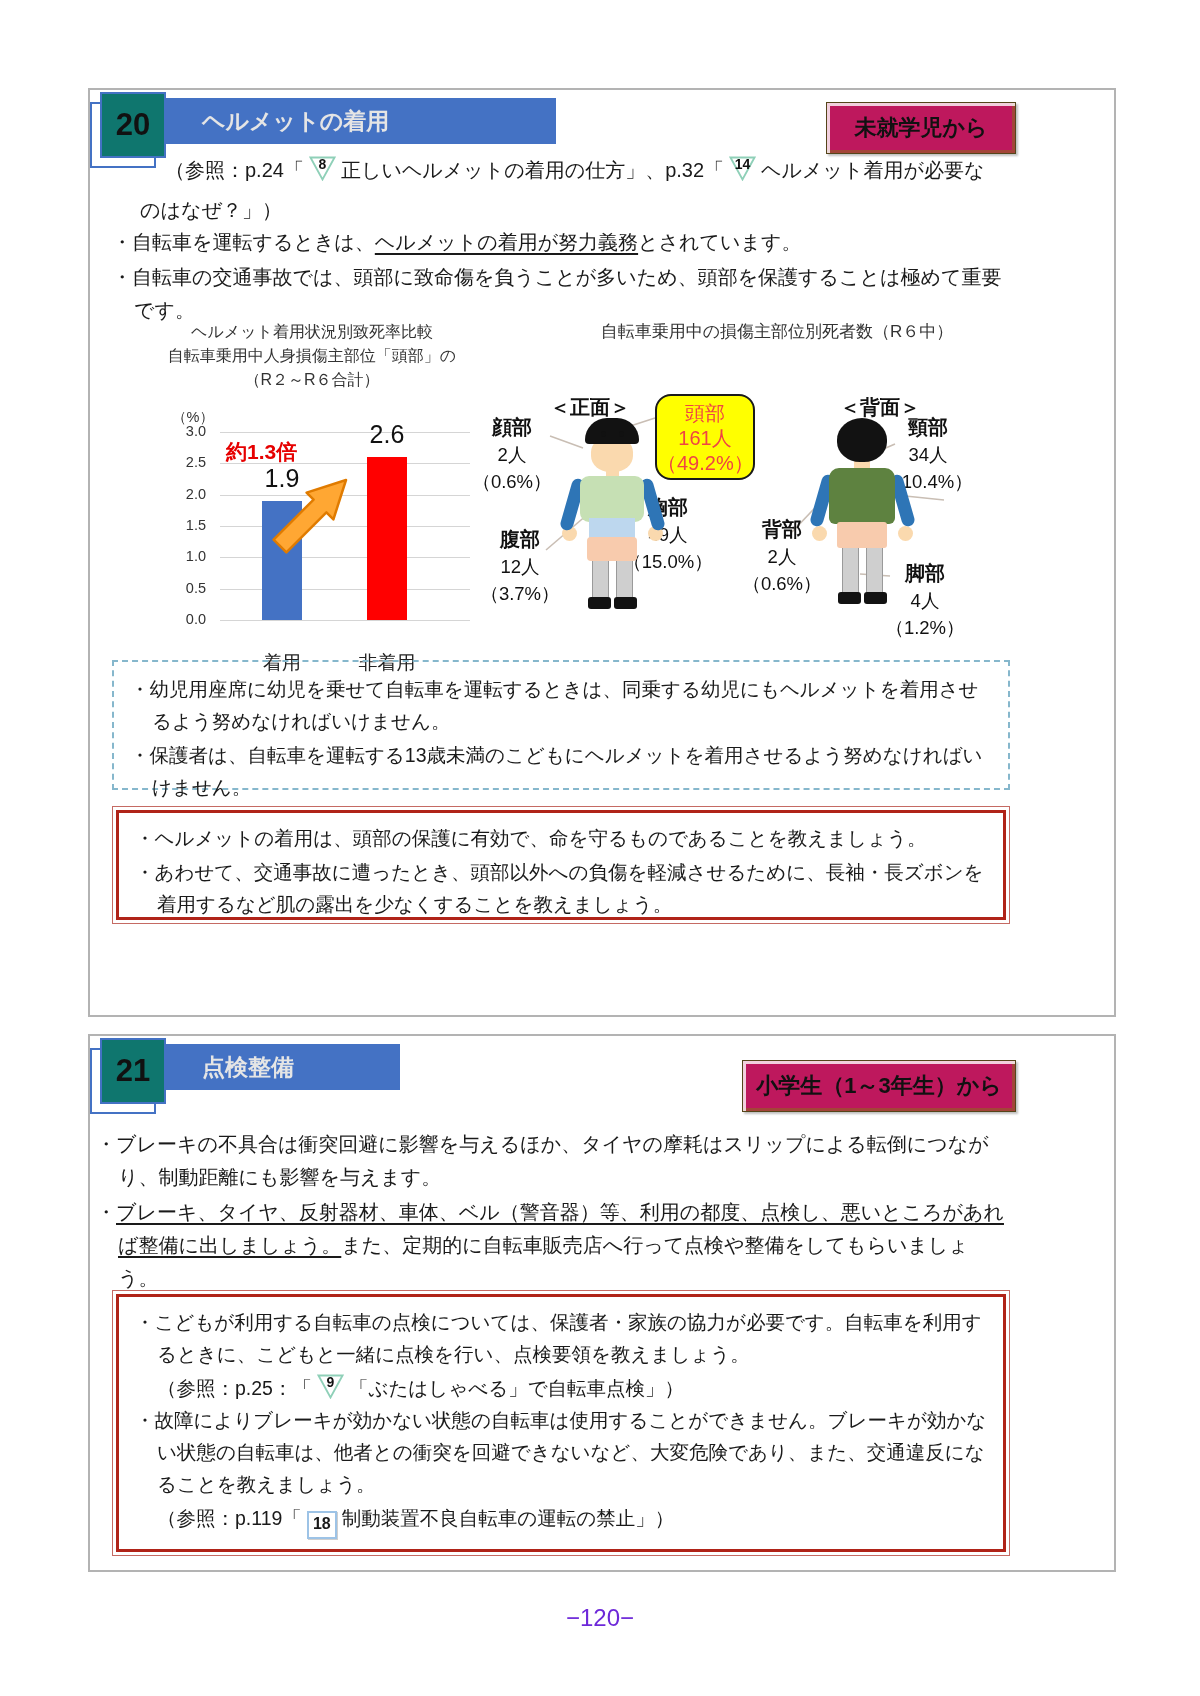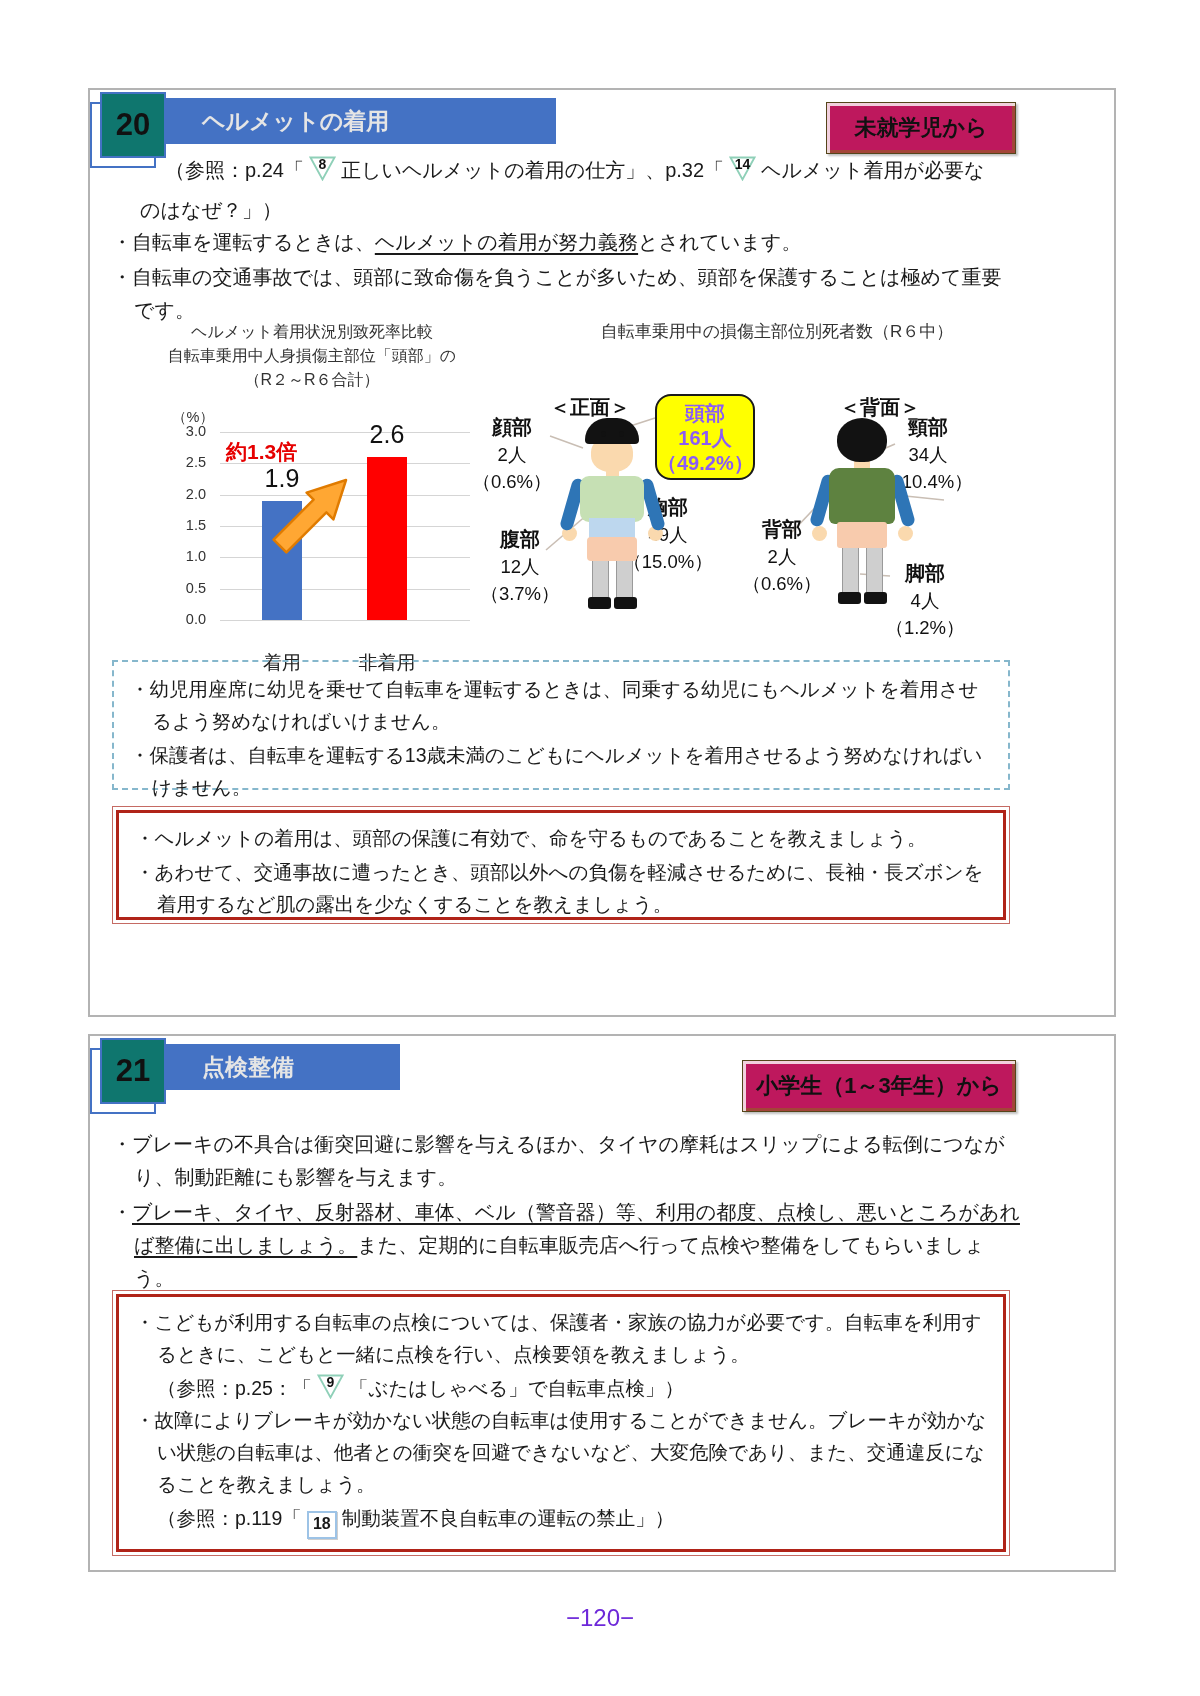--- a/index.html
+++ b/index.html
@@ -20,21 +20,21 @@
                 display:flex; align-items:center; padding-left:36px; z-index:2; }
   .badge { position:absolute; background:#be185d; border:1px solid #55451a; color:#111;
            display:flex; align-items:center; justify-content:center; font-weight:700; font-size:22px;
            box-shadow: inset 3px 3px 0 rgba(255,255,255,0.8), inset -3px -3px 0 rgba(140,105,25,0.55), 2px 2px 2px rgba(0,0,0,0.25);
            z-index:2; }
 
   
   .ref-line1 { position:absolute; left:165px; top:152px; width:900px; font-size:20px; line-height:36px; }
   .ref-line2 { position:absolute; left:140px; top:192px; width:900px; font-size:20px; line-height:36px; }
   .bullets20 { position:absolute; left:112px; top:226px; width:908px; font-size:20px; line-height:33px; }
-  .bullets21 { position:absolute; left:112px; top:1128px; width:908px; font-size:20px; line-height:33px; }
+  .bullets21 { position:absolute; left:96px; top:1128px; width:908px; font-size:20px; line-height:33px; }
   .hang { padding-left:22px; text-indent:-22px; margin-bottom:2px; }
   .u { text-decoration:underline; text-underline-offset:4px; text-decoration-thickness:1.5px;text-align:center; }
 
   
   .tri { position:relative; display:inline-block; width:27px; height:25px; vertical-align:-4px; margin:0 5px; text-indent:0; }
   .tri svg { position:absolute; left:0; top:0; }
   .tri b { position:absolute; left:0; right:0; top:0; text-align:center; font-size:14px; line-height:16px; color:#111; }
   
   .sq { display:inline-block; min-width:22px; height:24px; border:2px solid #9DC3E6; background:#fff;
         text-align:center; font-weight:700; font-size:16px; line-height:22px; vertical-align:-4px; margin:0 5px;
@@ -78,21 +78,21 @@
   .bp-val { font-size:18.5px; line-height:27px; color:#111; }
   #lbl-face  { left:-31px; top:96px; }
   #lbl-chest { left:125px; top:176px; }
   #lbl-belly { left:-23px; top:208px; }
   #lbl-back  { left:239px; top:198px; }
   #lbl-neck  { left:385px; top:96px; }
   #lbl-waist { left:432px; top:154px; }
   #lbl-leg   { left:382px; top:242px; }
   .hl-box { position:absolute; left:167px; top:76px; width:100px; height:86px; background:#FFFF00;
             border:2.5px solid #1a1a1a; border-radius:16px; text-align:center; padding-top:5px; box-sizing:border-box; z-index:3; }
-  .hl-box div { color:#8b5cf6; font-weight:700; font-size:20px; line-height:25px; }
+  .hl-box div { color:#ef4444; font-weight:400; font-size:20px; line-height:25px; }
 
   
   .figure { position:absolute; width:95px; height:195px; z-index:2; }
   #fig-front { left:77px; top:100px; }
   #fig-back { left:327px; top:100px; }
   .figure div { position:absolute; }
   .helmet { left:20px; top:0; width:54px; height:26px; background:#121212; border-radius:27px 27px 5px 5px; z-index:3; }
   .face { left:26px; top:18px; width:42px; height:36px; background:#FAD9AE; border-radius:45%; z-index:2; }
   .eye { top:13px; width:5px; height:6px; background:#111; border-radius:50%; z-index:4; }
   .eye.l { left:36px; } .eye.r { left:54px; }

